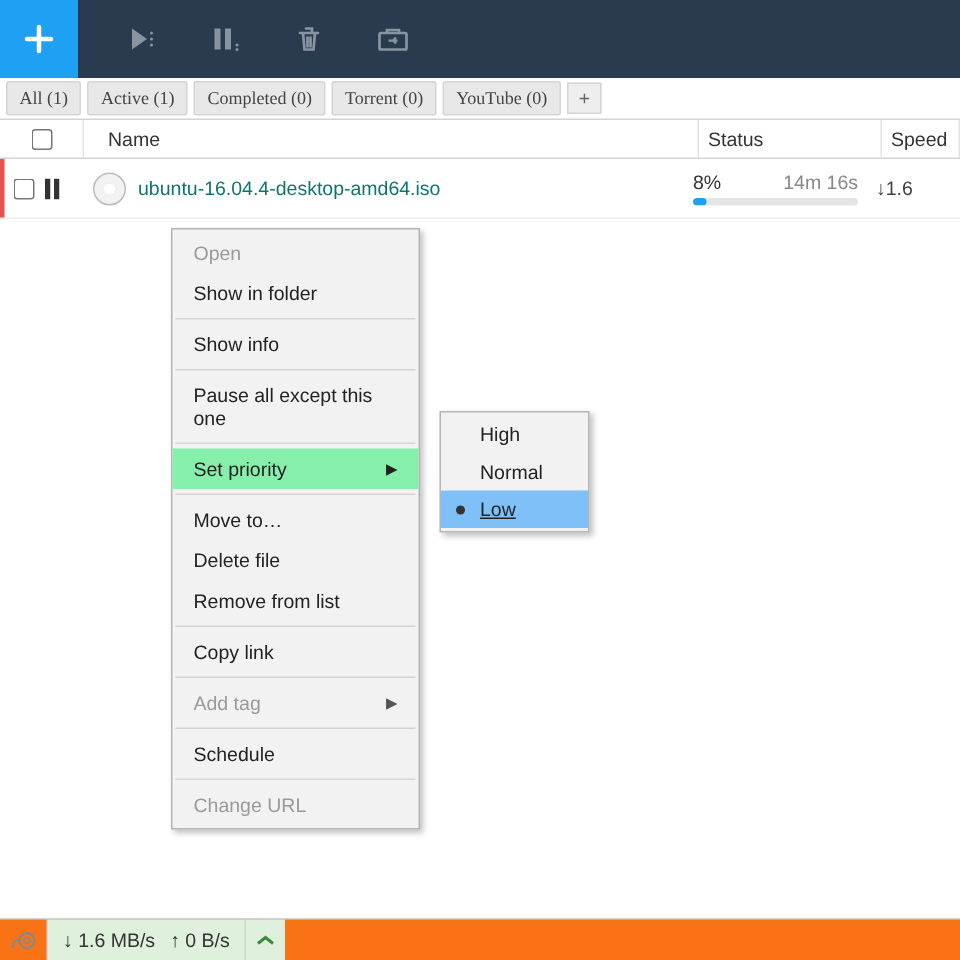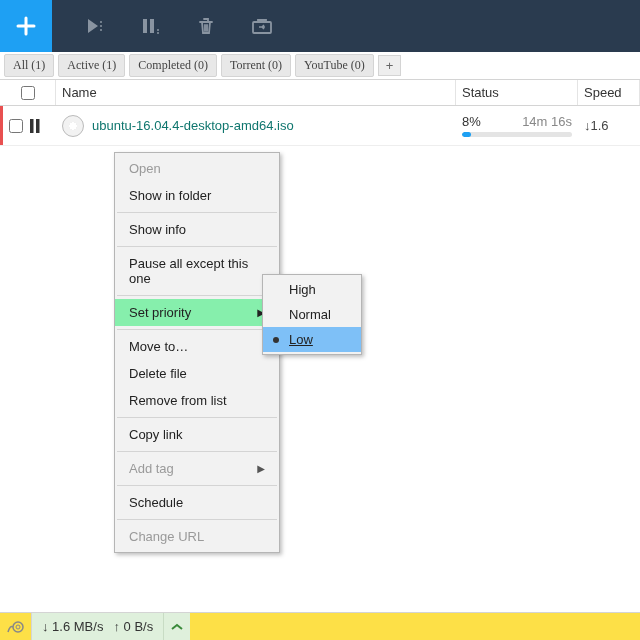--- a/index.html
+++ b/index.html
@@ -14,55 +14,55 @@
 
   
   .tabs { height: 28px; background: #fff; border-bottom: 1px solid #d4d4d4; display: flex; align-items: center; padding: 0 4px; gap: 4px; }
   .tab { padding: 3px 8px; background: #e8e8e8; border: 1px solid #d4d4d4; color: #444; font-size: 12px; border-radius: 2px; font-family: Liberation Serif, serif; }
   .tab-add { padding: 2px 7px; background: #eee; border: 1px solid #d4d4d4; color: #666; }
 
   
   .thead { height: 26px; display: flex; border-bottom: 1px solid #d4d4d4; align-items: center; }
   .th { border-right: 1px solid #e4e4e4; height: 100%; display: flex; align-items: center; padding: 0 6px; color: #333; font-size: 13px; }
   .col-chk { width: 56px; justify-content: center; }
-  .col-name { width: 400px; }
+  .col-name { width: 400px; margin-left: 10px; }
   .col-status { width: 122px; text-align: center; }
   .col-speed { flex: 1; }
 
   
   .row { height: 40px; display: flex; align-items: center; border-bottom: 1px solid #eee; position: relative; }
   .row-strip { width: 3px; height: 100%; background: #e85050; }
   .cell { padding: 0 6px; display: flex; align-items: center; height: 100%; }
   .cell-chk { width: 53px; gap: 6px; }
   .cell-name { width: 400px; gap: 8px; color: #0f766e; }
   .cell-status { width: 122px; flex-direction: column; align-items: stretch; justify-content: center; gap: 3px; }
   .cell-speed { flex: 1; color: #444; }
   .disc-icon { width: 22px; height: 22px; border: 1px solid #bbb; border-radius: 50%; background: radial-gradient(circle, #fff 25%, #eee 26%, #eee 100%); box-shadow: inset 0 0 0 6px #f2f2f2; }
   .status-line { display: flex; justify-content: space-between; font-size: 12px; color: #333; }
   .prog { height: 5px; background: #e4e4e4; border-radius: 3px; overflow: hidden; }
   .prog-fill { height: 100%; background: #1ea0f3; border-radius: 3px; }
   input[type="checkbox"] { width: 14px; height: 14px; accent-color: #1ea0f3; }
   .pause-mini svg { display: block; }
 
   
-  .statusbar { position: absolute; bottom: 0; left: 0; right: 0; height: 28px; border-top: 1px solid #d4d4d4; display: flex; align-items: center; background: #fde047; }
+  .statusbar { position: absolute; bottom: 0; left: 0; right: 0; height: 28px; border-top: 1px solid #d4d4d4; display: flex; align-items: center; background: #f97316; }
   .snail { width: 32px; height: 100%; border-right: 1px solid #d4d4d4; display: flex; align-items: center; justify-content: center; }
   .speeds { background: #dff0dc; height: 100%; display: flex; align-items: center; padding: 0 10px; gap: 10px; color: #333; border-right: 1px solid #c8dcc4; }
   .chev { width: 26px; height: 100%; background: #dff0dc; display: flex; align-items: center; justify-content: center; }
 
   
   .ctx { position: absolute; left: 114px; top: 152px; width: 166px; background: #f2f2f2; border: 1px solid #b5b5b5; box-shadow: 2px 2px 4px rgba(0,0,0,0.25); padding: 2px 0; }
   .ctx-item { padding: 6px 14px; color: #222; font-size: 13px; display: flex; justify-content: space-between; align-items: center; }
   .ctx-item.dim { color: #9a9a9a; }
   .ctx-item.hl { background: #86efac; }
   .ctx-sep { height: 1px; background: #d4d4d4; margin: 3px 2px; }
   .ctx-arrow { font-size: 10px; color: #555; }
   .ctx-item.hl .ctx-arrow { color: #222; }
 
-  .sub { position: absolute; left: 262px; top: 274px; width: 100px; background: #f2f2f2; border: 1px solid #b5b5b5; box-shadow: 2px 2px 4px rgba(0,0,0,0.25); padding: 2px 0; }
+  .sub { position: absolute; left: 293px; top: 274px; width: 100px; background: #f2f2f2; border: 1px solid #b5b5b5; box-shadow: 2px 2px 4px rgba(0,0,0,0.25); padding: 2px 0; }
   .sub-item { padding: 5px 10px 5px 26px; color: #222; font-size: 13px; position: relative; }
   .sub-item.hl { background: #7ec0f7; text-decoration: underline; }
   .dot { position: absolute; left: 10px; top: 50%; width: 6px; height: 6px; background: #333; border-radius: 50%; transform: translateY(-50%); }
 </style>
 </head>
 <body>
 
 <div class="toolbar">
   <div class="tb-add">
     <svg width="22" height="22" viewBox="0 0 22 22">

